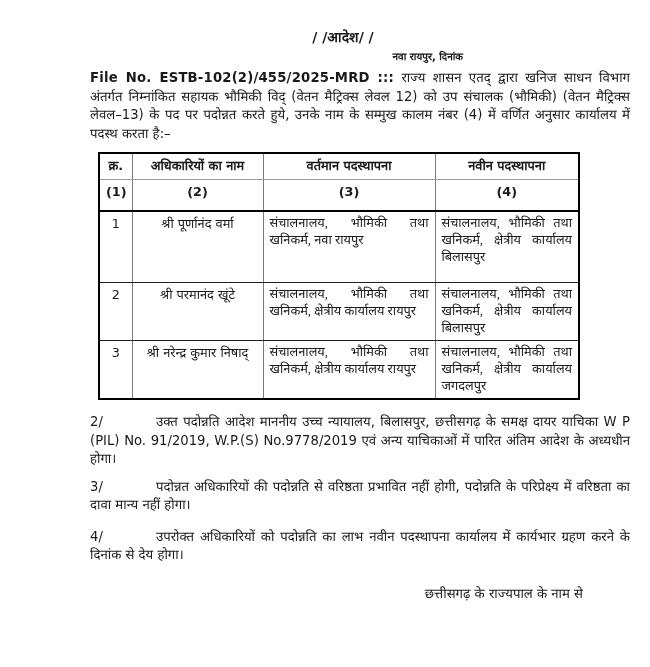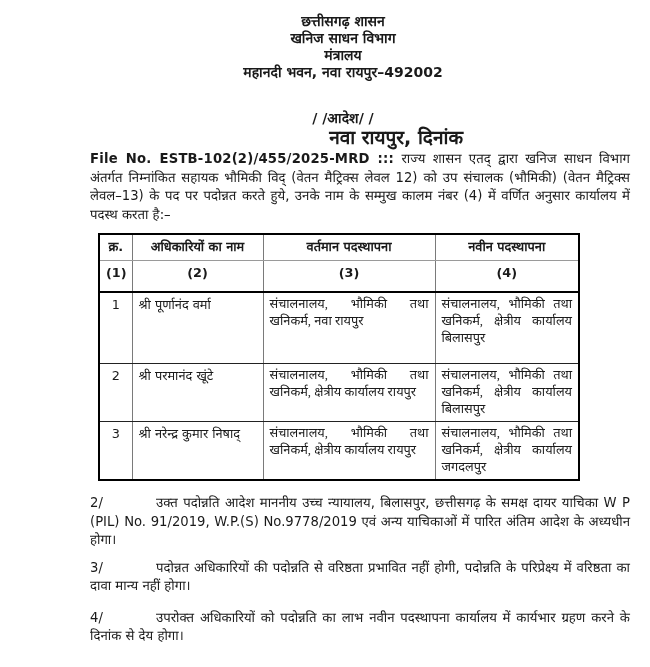--- a/index.html
+++ b/index.html
@@ -14,21 +14,21 @@
     text-align:center; font-weight:bold;
     font-size:14px; line-height:17px;
   }
   .order-title {
     margin-top:27px; padding-left:36px;
     text-align:center; font-weight:bold; font-size:14px;
   }
   .content { padding:0 20px 0 90px; }
   .place-date {
     width:373px; text-align:right;
-    font-weight:bold; font-size:19px; line-height:17px; margin-top:2px;
+    font-weight:bold; font-size:10px; line-height:17px; margin-top:2px;
   }
   .opening {
     margin:4px 0 0 0; font-size:13.2px; line-height:18.5px;
     text-align:justify;
   }
   .opening b { letter-spacing:.2px; }
   table.order-table {
     margin-top:9px; margin-left:8px;
     border-collapse:collapse; table-layout:fixed; width:480px;
     font-size:12.8px; line-height:17px;
@@ -43,21 +43,21 @@
     padding:3px 6px; vertical-align:top; font-weight:normal;
   }
   table.order-table tr.labels th {
     font-weight:bold; text-align:center; height:19px;
     border-bottom:1px solid #9a9a9a; 
   }
   table.order-table tr.nums th {
     font-weight:bold; text-align:center; height:24px;
     border-bottom:2px solid #000; padding-top:3px;
   }
-  table.order-table td { border-bottom:1.5px solid #222; }
+  table.order-table td { border-bottom:1.5px solid #222;text-align:center; }
   table.order-table td.sno { text-align:center; }
   table.order-table td.place { text-align:justify;font-family:Liberation Serif, serif; }
   table.order-table tr.r1 td { height:64px; }
   table.order-table tr.r2 td, table.order-table tr.r3 td { height:49px; }
   .npara {
     position:relative; margin:13px 0 0 0; font-size:13.2px; line-height:18.5px;
     text-align:justify; text-indent:66px;
   }
   .npara .pnum { position:absolute; left:0; top:0; text-indent:0; }
   .npara.p3 { margin-top:9px; }
@@ -65,26 +65,20 @@
   .signature {
     width:fit-content; margin:19px 47px 0 auto;
     text-align:center; font-size:13.2px; line-height:19px;
   }
 </style>
 </head>
 <body>
 
 <div class="page">
 
-  <div class="letterhead">
-    <div>छत्तीसगढ़ शासन</div>
-    <div>खनिज साधन विभाग</div>
-    <div>मंत्रालय</div>
-    <div>महानदी भवन, नवा रायपुर–492002</div>
-  </div>
 
   <div class="order-title">/ /आदेश/ /</div>
 
   <div class="content">
 
     <div class="place-date">नवा रायपुर, दिनांक</div>
 
     <p class="opening"><b>File No. ESTB-102(2)/455/2025-MRD :::</b> <span>राज्य शासन एतद् द्वारा खनिज साधन विभाग अंतर्गत निम्नांकित सहायक भौमिकी विद् (वेतन मैट्रिक्स लेवल 12) को उप संचालक (भौमिकी) (वेतन मैट्रिक्स लेवल–13) के पद पर पदोन्नत करते हुये, उनके नाम के सम्मुख कालम नंबर (4) में वर्णित अनुसार कार्यालय में पदस्थ करता है:–</span></p>
 
     <table class="order-table">

